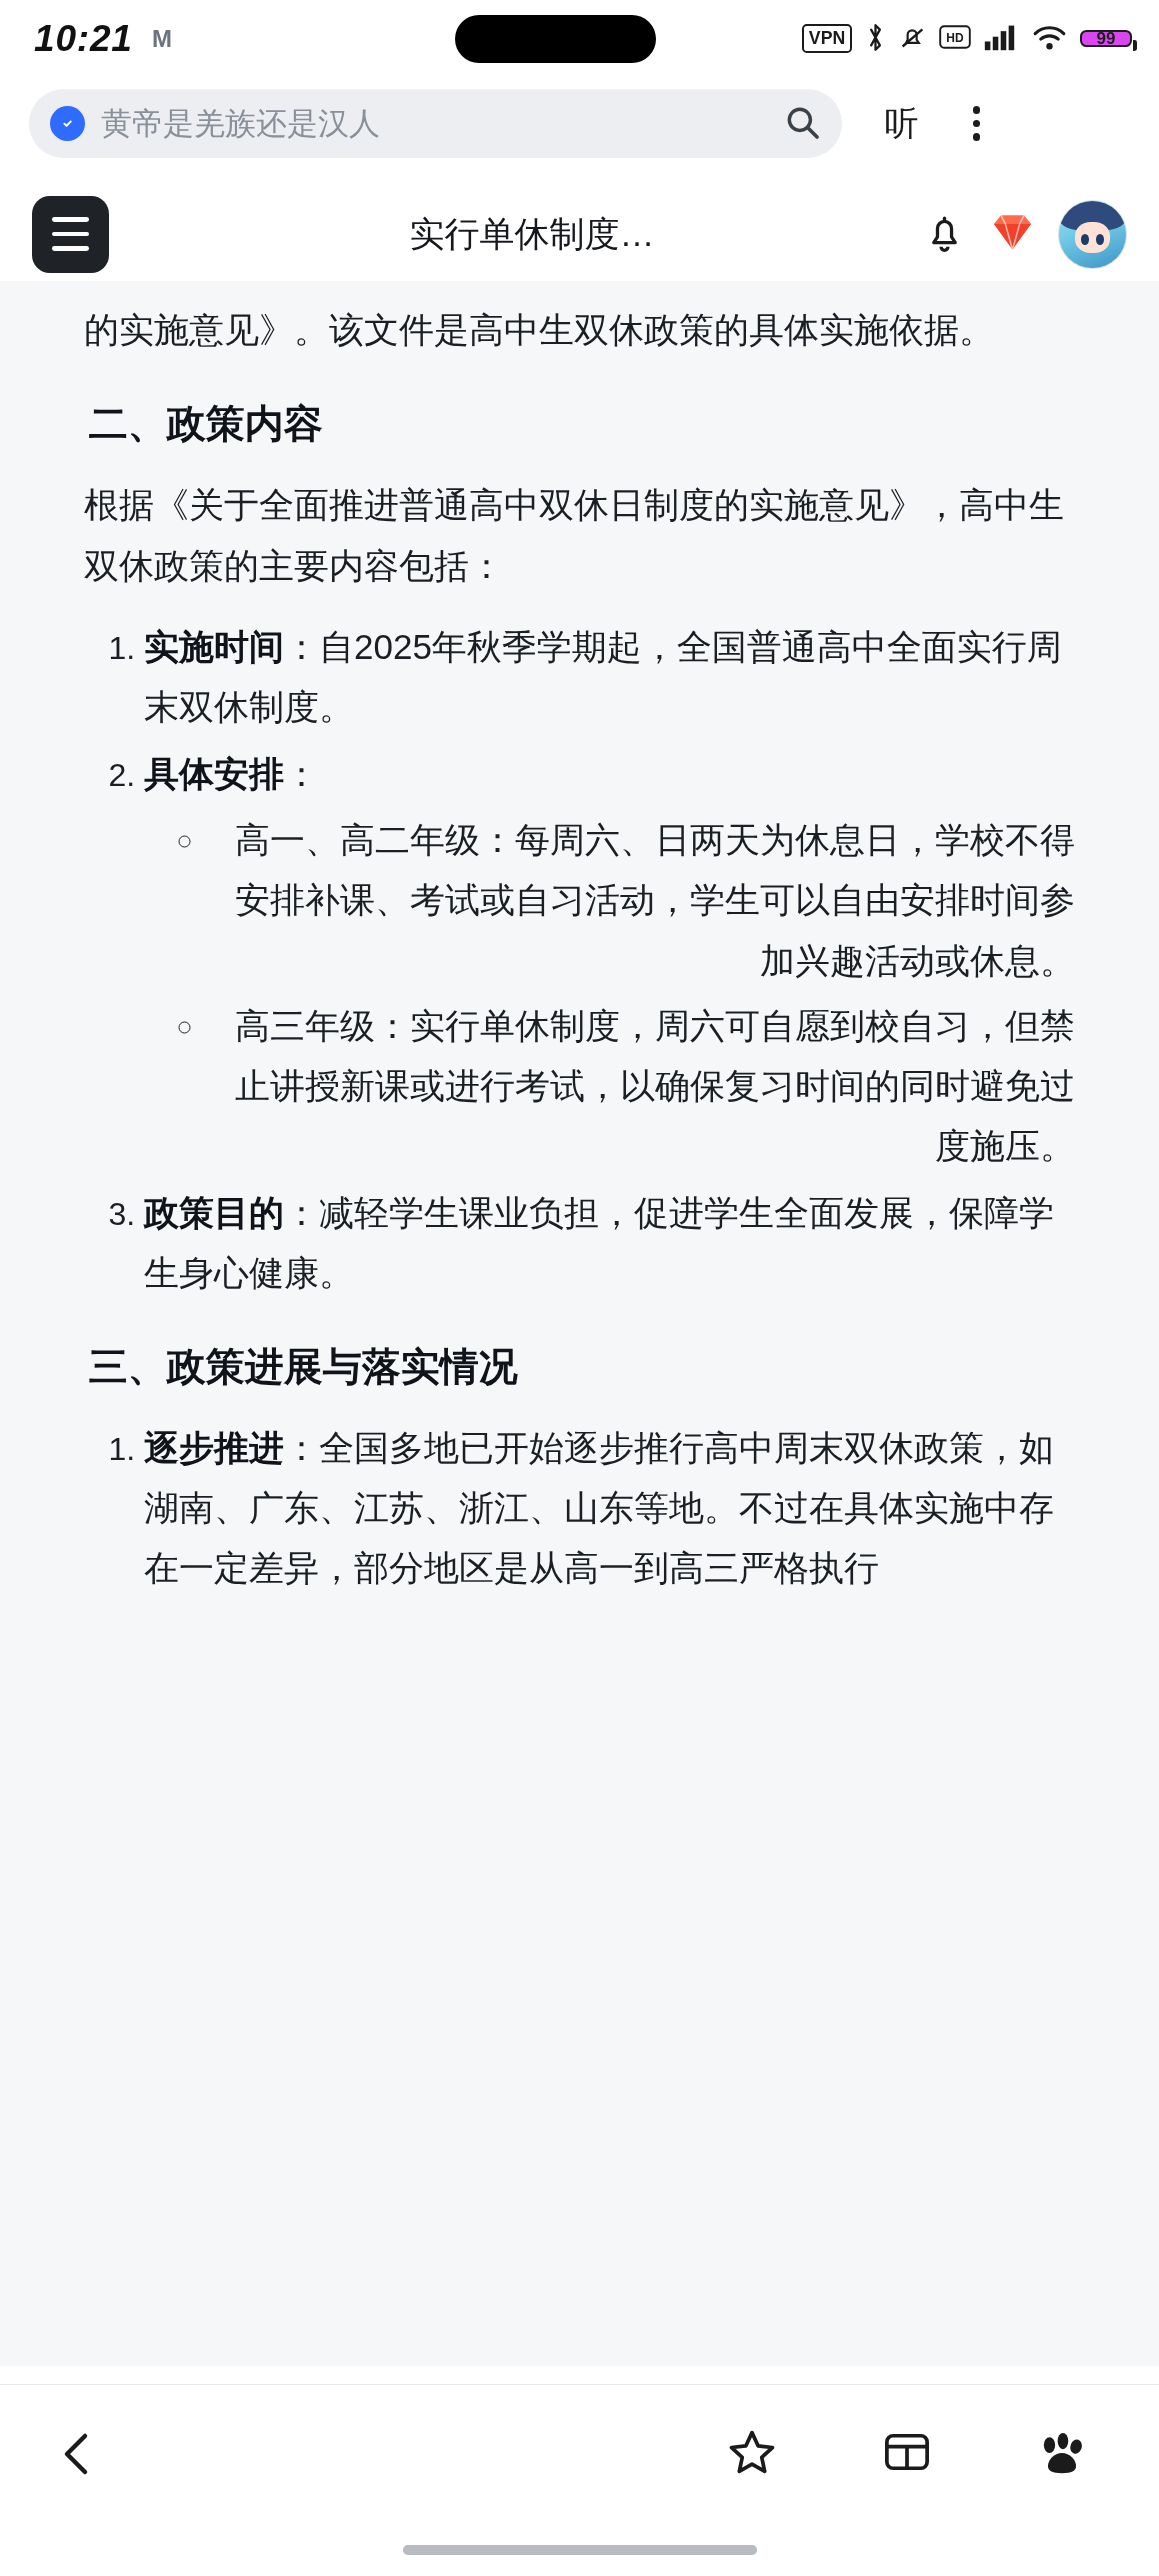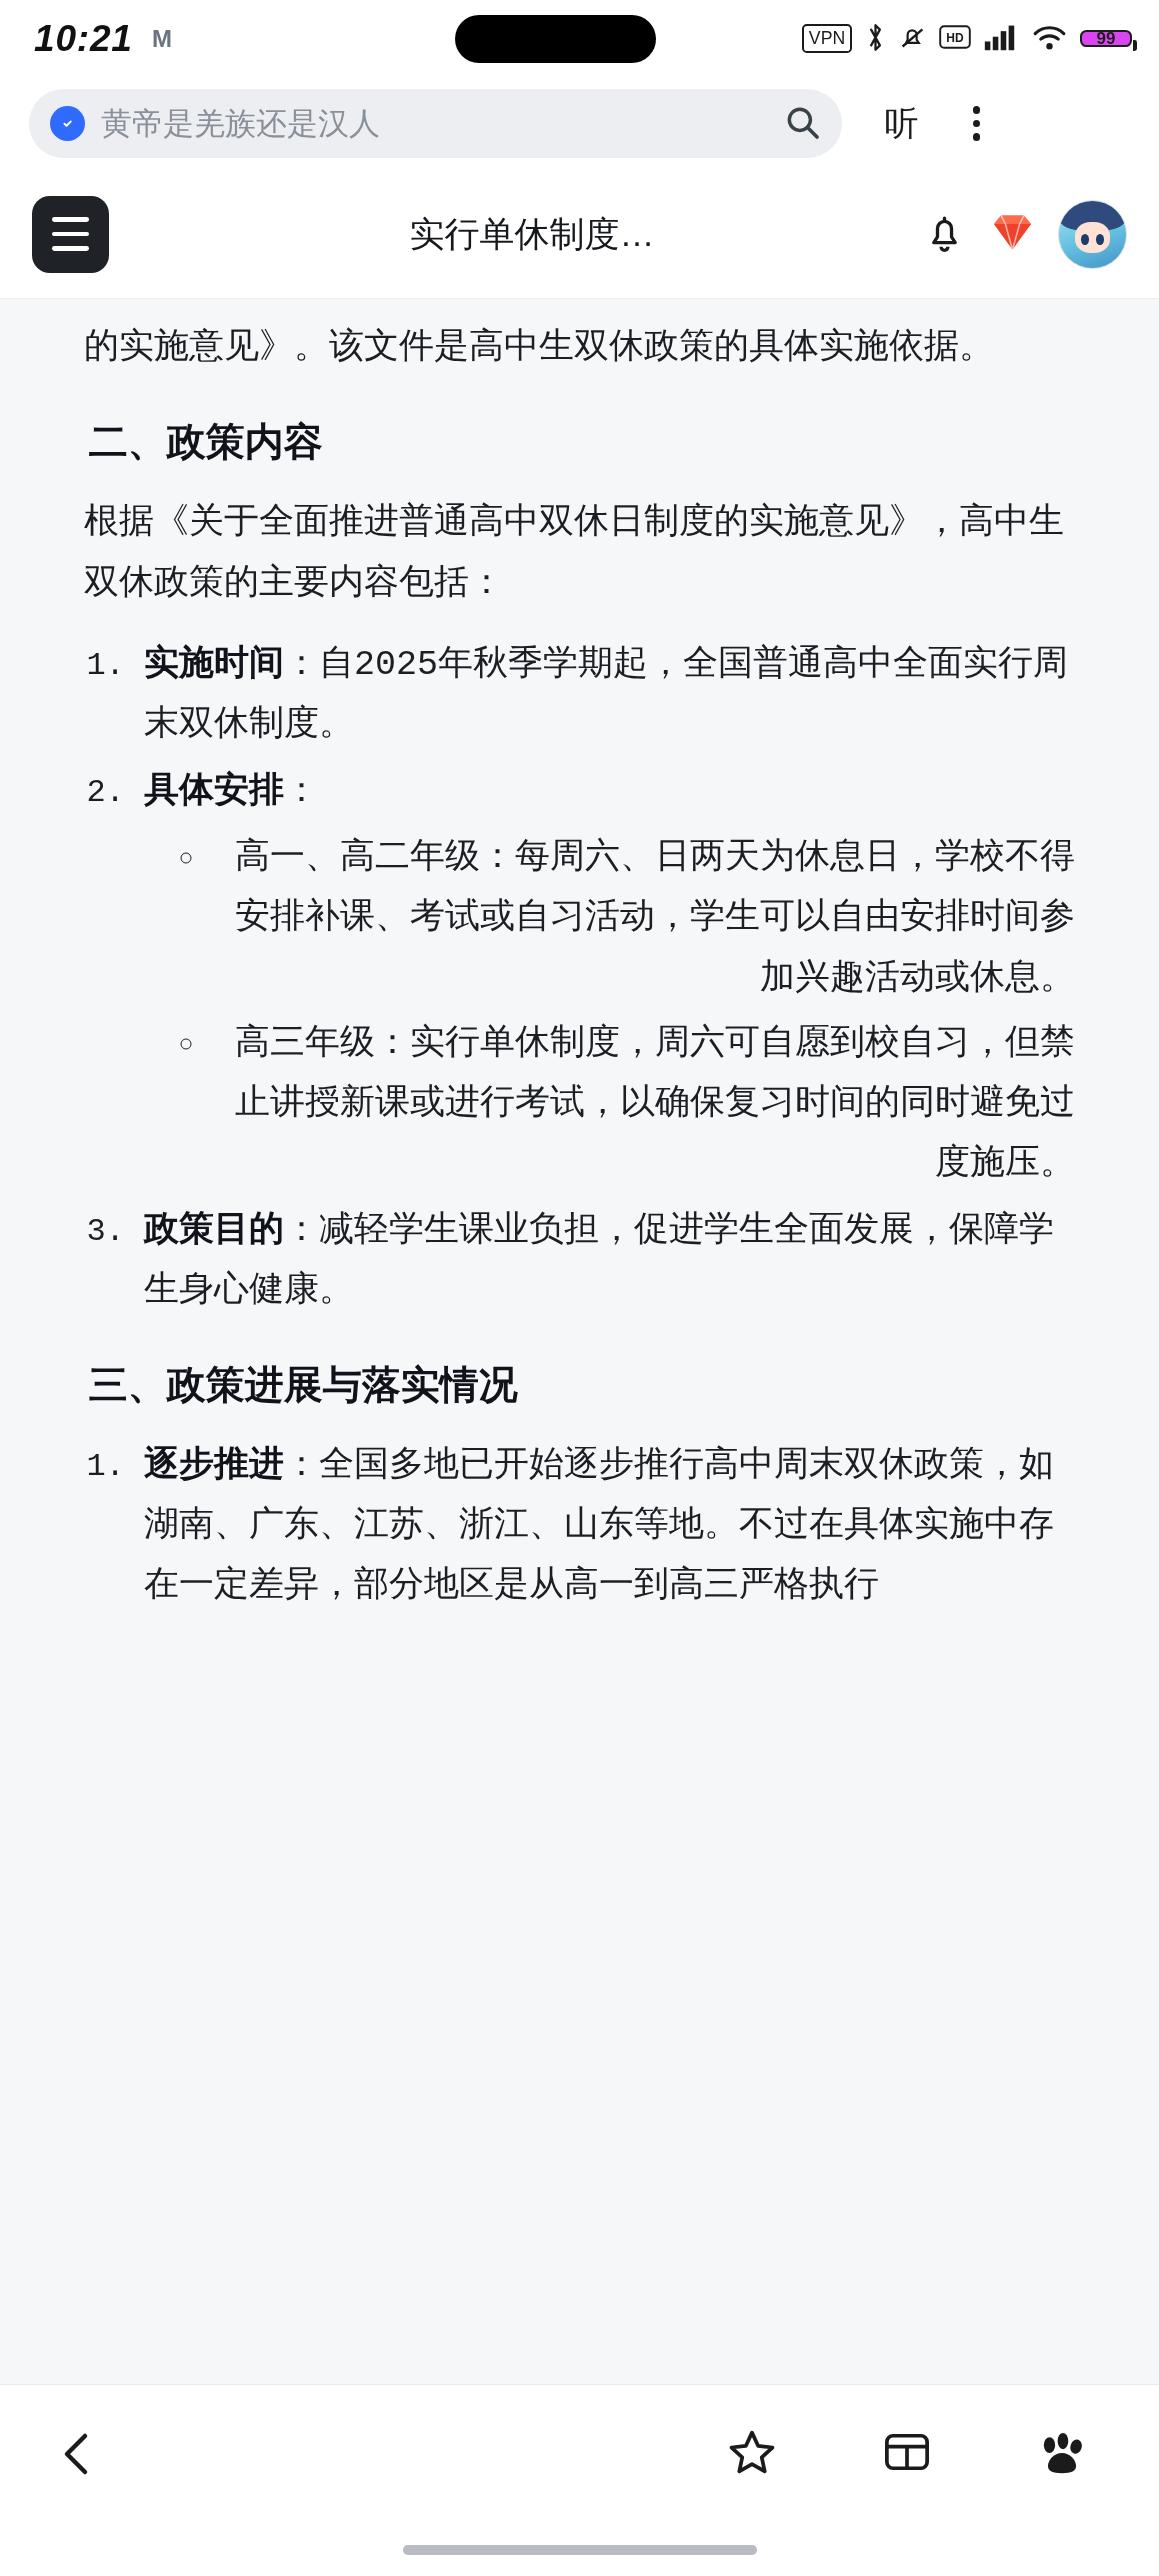--- a/index.html
+++ b/index.html
@@ -49,21 +49,21 @@
     top: 0;
     height: 77px;
     display: flex;
     align-items: center;
     gap: 13px;
   }
   .vpn-badge {
     border: 2.4px solid #1b1b1b;
     border-radius: 4.8px;
     font-size: 17.7px;
-    font-weight: normal;
+    font-weight: bold;
     padding: 1.6px 4.8px;
     color: #1b1b1b;
     letter-spacing: 0;
   }
   .ic { color: #a16207; display: block; }
   .battery {
     width: 52px;
     height: 17px;
     border: 2.4px solid #1b1b1b;
     border-radius: 6.4px;
@@ -206,27 +206,26 @@
   .avatar .eye {
     position: absolute; top: 50%; width: 8px; height: 11.3px; background:#1b3b6b; border-radius: 50%;
   }
   .avatar .eye.l { left: 33%; }
   .avatar .eye.r { right: 33%; }
 
   
   .content {
     position: absolute;
     left: 0;
-    top: 299px;
+    top: 281px;
     width: 1159px;
     height: 2085px;
     background: #f6f7f9;
     padding: 19.3px 84px 0 84px;
     overflow: hidden;
-    font-family: Liberation Mono, monospace;
   }
   .p {
     font-size: 35px;
     line-height: 1.72;
     color: #1b1f24;
     margin-bottom: 21px;
   }
   h2.sec {
     font-size: 39px;
     font-weight: bold;

